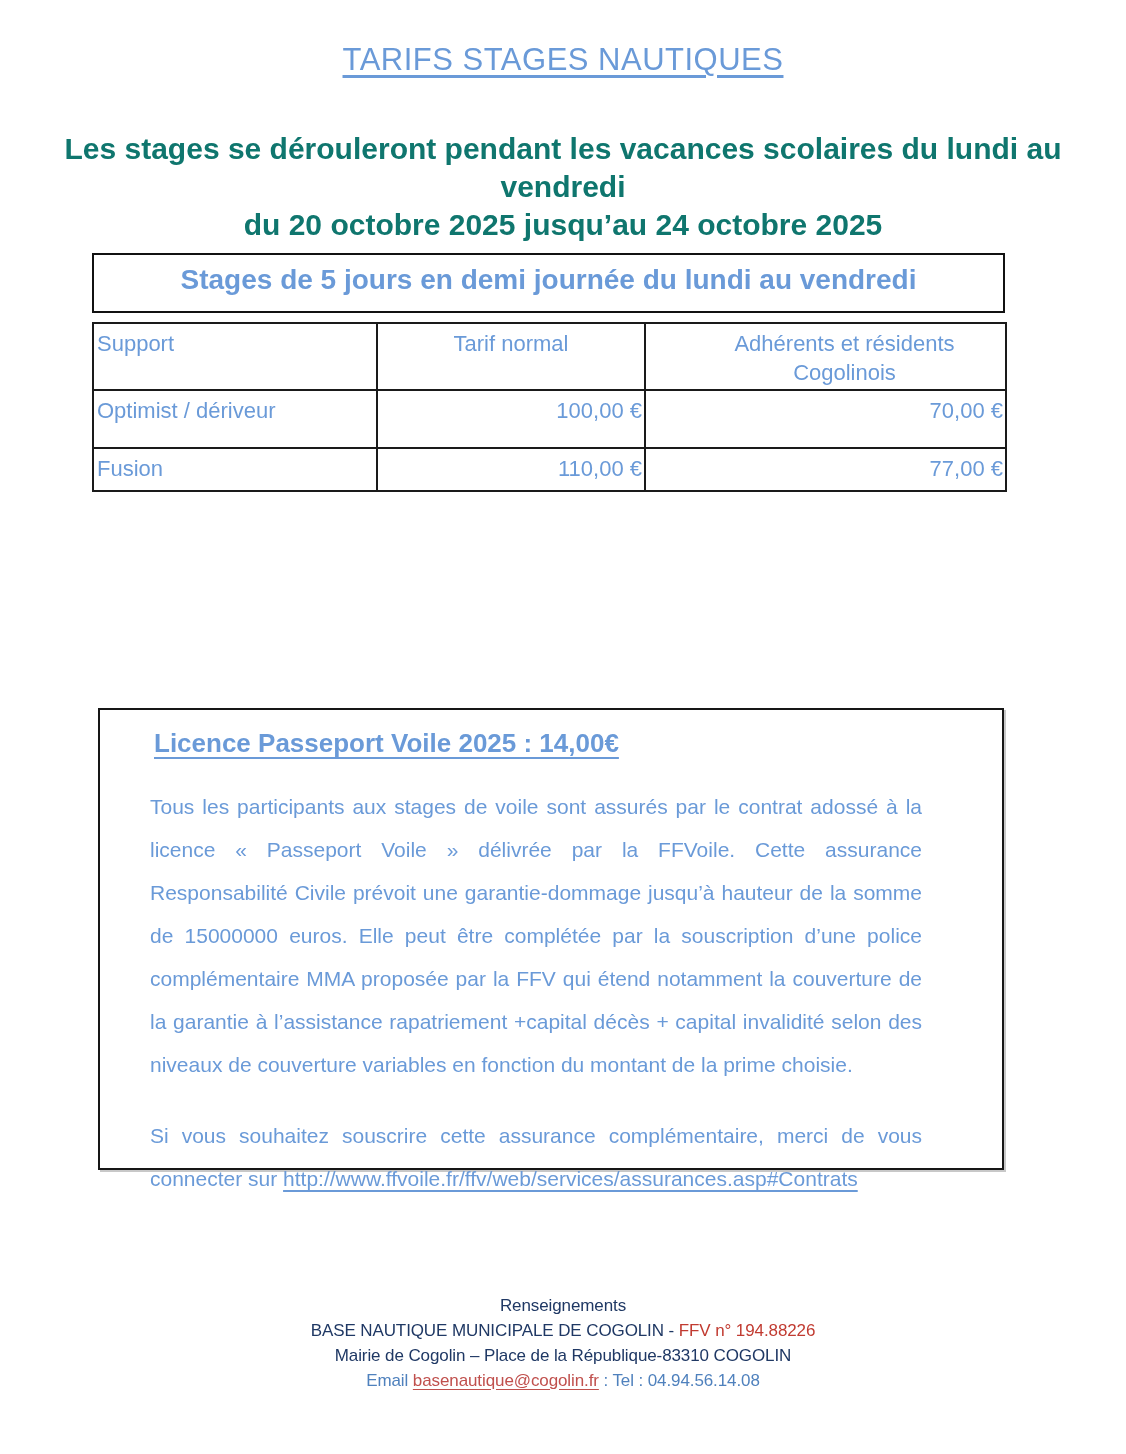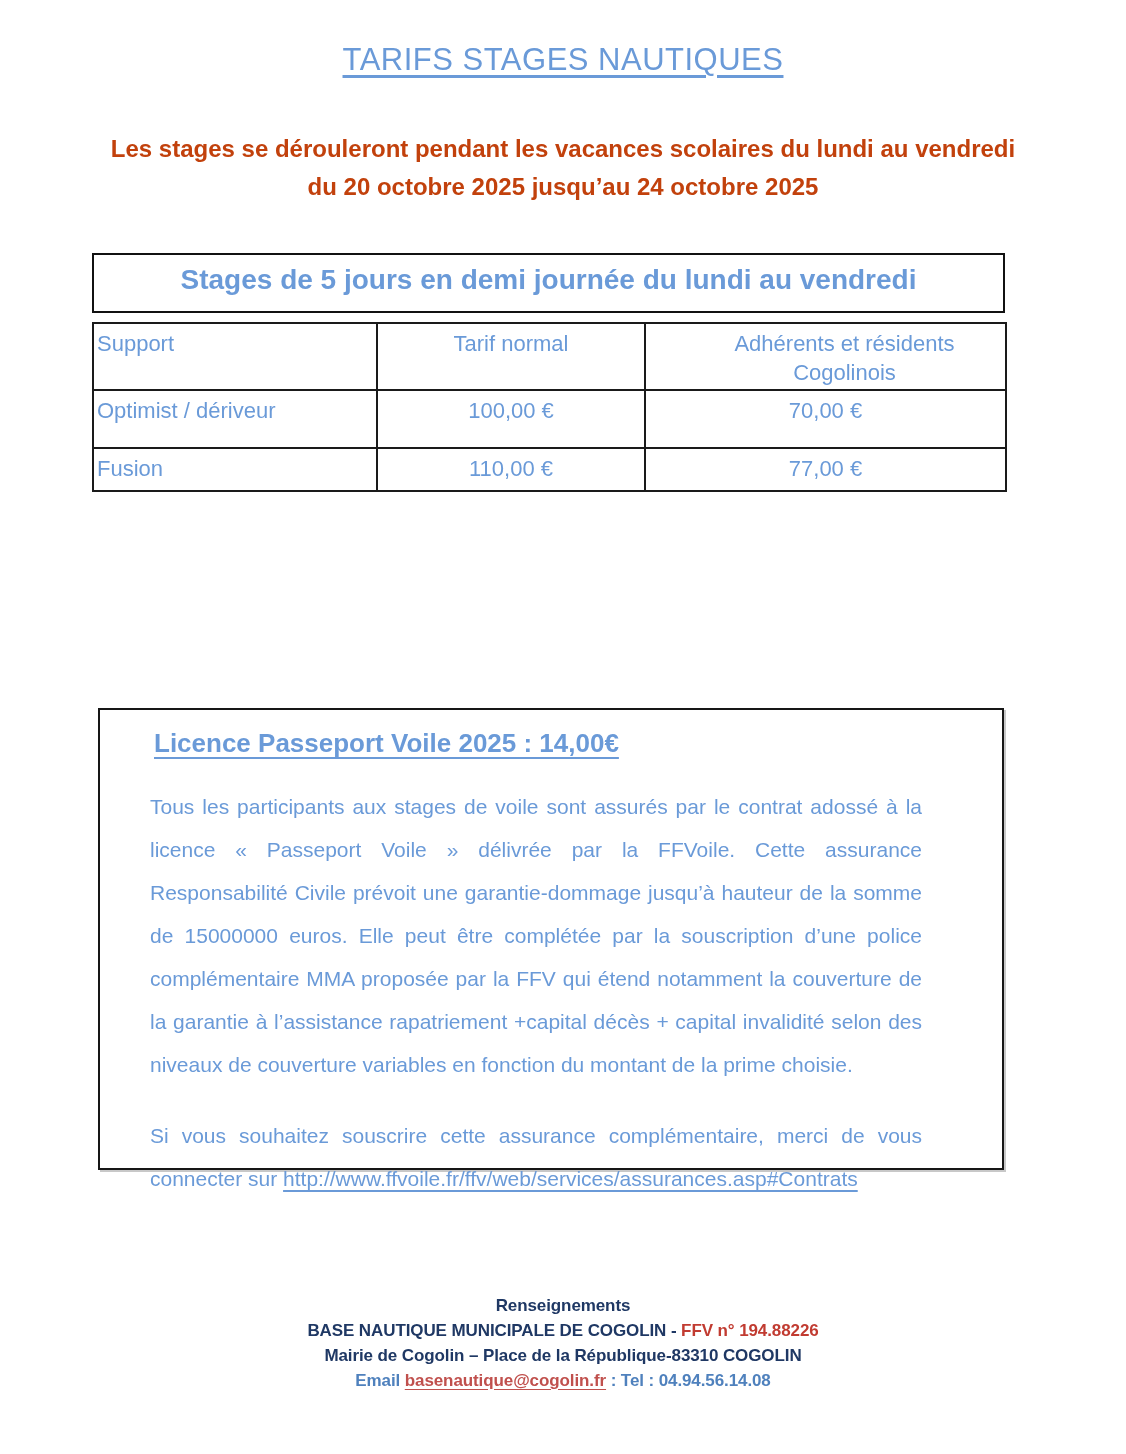--- a/index.html
+++ b/index.html
@@ -25,24 +25,24 @@
     letter-spacing: 0.5px;
     color: #6a9ad8;
     text-decoration: underline;
     text-underline-offset: 5px;
   }
   .doc-subtitle {
     position: absolute;
     top: 130px; left: 40px;
     width: 1046px;
     text-align: center;
-    font-size: 24px;
+    font-size: 30px;
     font-weight: 700;
     line-height: 38px;
-    color: #c2410c;
+    color: #0f766e;
     white-space: pre-line;
   }
 
   
   .stages-box {
     position: absolute;
     top: 253px; left: 92px;
     width: 913px; height: 60px;
     border: 2px solid #111111;
     display: flex;
@@ -75,21 +75,21 @@
   }
   .pricing-table .col-support   { width: 284px; }
   .pricing-table .col-normal    { width: 268px; }
   .pricing-table .col-adherents { width: 361px; }
   .pricing-table thead tr   { height: 66px; }
   .pricing-table tbody tr.r0 { height: 58px; }
   .pricing-table tbody tr.r1 { height: 43px; }
   .pricing-table th.left, .pricing-table td.left { text-align: left; padding-left: 3px; border-radius: 20px; }
   .pricing-table th.center { text-align: center; }
   .pricing-table th.wrap   { padding-left: 40px; }
-  .pricing-table td.money  { text-align: center; padding-right: 2px; }
+  .pricing-table td.money  { text-align: right; padding-right: 2px; }
 
   
   .licence-box {
     position: absolute;
     top: 708px; left: 98px;
     width: 906px; height: 462px;
     border: 2px solid #161616;
     box-shadow: 2px 2px 0 #c8c8c8;
     padding: 18px 80px 0 50px;
   }
@@ -122,21 +122,21 @@
     cursor: pointer;
   }
 
   
   .footer {
     position: absolute;
     top: 1293px; left: 0;
     width: 100%;
     text-align: center;
     font-size: 17px;
-    font-weight: 700;
+    font-weight: 400;
     line-height: 25px;
     letter-spacing: -0.1px;
     color: #1f3864;
   }
   .footer .red  { color: #c13b31; }
   .footer .blue { color: #4f81bd; }
   .email-link {
     color: #c0504d;
     text-decoration: underline;
     text-underline-offset: 3px;

